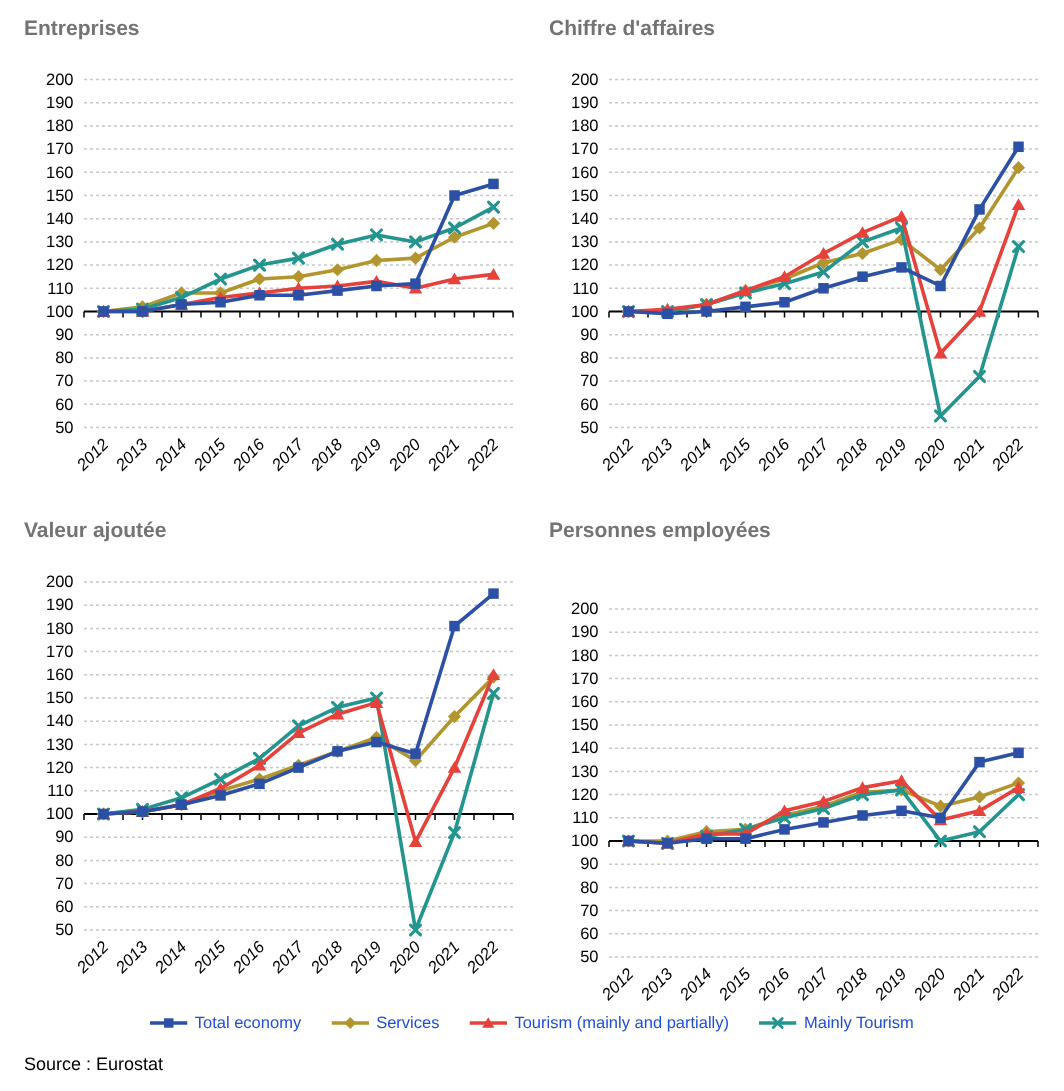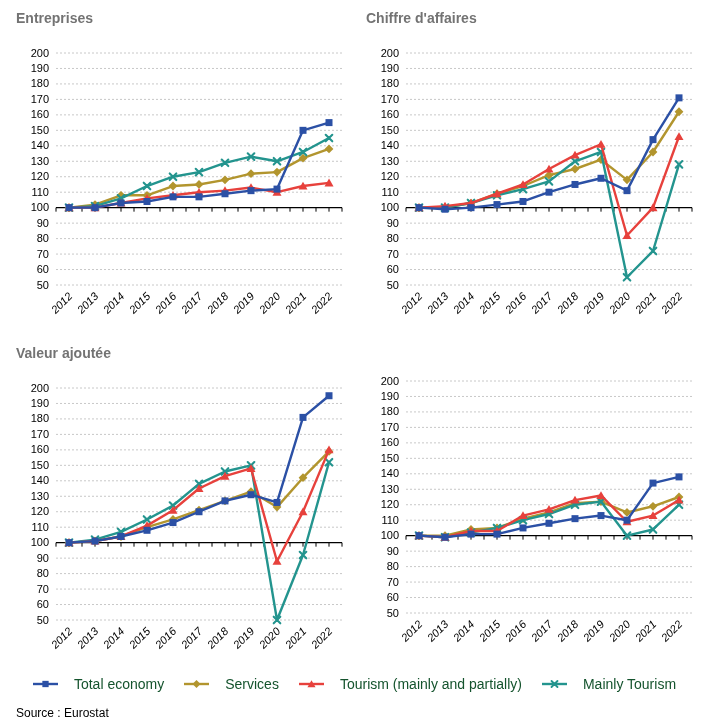--- a/index.html
+++ b/index.html
@@ -5,21 +5,21 @@
   html,body { margin:0; padding:0; background:#ffffff; }
   body {
     width:709px; height:727px; overflow:hidden;
     font-family:"Liberation Sans", sans-serif; color:#000;
   }
   .charts-grid { display:grid; grid-template-columns:350px 350px; padding:2px 0 0 10px; }
   .chart-cell { width:350px; }
   .chart-title { font-size:14px; font-weight:bold; margin:8px 0 0 6px; line-height:17px; color:#737373; }
   svg.chart { display:block; }
   .legend-row { display:flex; justify-content:center; align-items:center; gap:20px; margin-top:4px; }
-  .legend-item { display:flex; align-items:center; gap:16px; font-size:14px; color:#14532d; }
+  .legend-item { display:flex; align-items:center; gap:5px; font-size:11px; color:#1d4ed8; }
   .legend-swatch { display:block; }
   .source-note { font-size:12px; margin:14px 0 0 16px; color:#000000; }
 </style>
 </head>
 <body>
 
 <div class="charts-grid">
   <section class="chart-cell">
     <h2 class="chart-title">Entreprises</h2>
     <svg class="chart" width="340" height="310" viewBox="0 0 340 310">
@@ -371,20 +371,21 @@
         <rect x="159.5" y="157.06" width="7" height="7" fill="#2b50a5"></rect>
         <rect x="185.5" y="146.23333333333335" width="7" height="7" fill="#2b50a5"></rect>
         <rect x="211.5" y="135.40666666666667" width="7" height="7" fill="#2b50a5"></rect>
         <rect x="237.5" y="129.22" width="7" height="7" fill="#2b50a5"></rect>
         <rect x="263.5" y="136.95333333333332" width="7" height="7" fill="#2b50a5"></rect>
         <rect x="289.5" y="51.88666666666667" width="7" height="7" fill="#2b50a5"></rect>
         <rect x="315.5" y="30.233333333333334" width="7" height="7" fill="#2b50a5"></rect>
       </svg>
   </section>
   <section class="chart-cell">
+    <h2 class="chart-title">Personnes employées</h2>
     <svg class="chart" width="340" height="310" viewBox="0 0 340 310">
         <line x1="46" y1="276" x2="332" y2="276" stroke="#c8c8c8" stroke-width="1" stroke-dasharray="2 2"></line>
         <text x="39" y="279.5" text-anchor="end" font-size="11" fill="#000">50</text>
         <line x1="46" y1="260.5333333333333" x2="332" y2="260.5333333333333" stroke="#c8c8c8" stroke-width="1" stroke-dasharray="2 2"></line>
         <text x="39" y="264.0333333333333" text-anchor="end" font-size="11" fill="#000">60</text>
         <line x1="46" y1="245.06666666666666" x2="332" y2="245.06666666666666" stroke="#c8c8c8" stroke-width="1" stroke-dasharray="2 2"></line>
         <text x="39" y="248.56666666666666" text-anchor="end" font-size="11" fill="#000">70</text>
         <line x1="46" y1="229.6" x2="332" y2="229.6" stroke="#c8c8c8" stroke-width="1" stroke-dasharray="2 2"></line>
         <text x="39" y="233.1" text-anchor="end" font-size="11" fill="#000">80</text>
         <line x1="46" y1="214.13333333333333" x2="332" y2="214.13333333333333" stroke="#c8c8c8" stroke-width="1" stroke-dasharray="2 2"></line>

